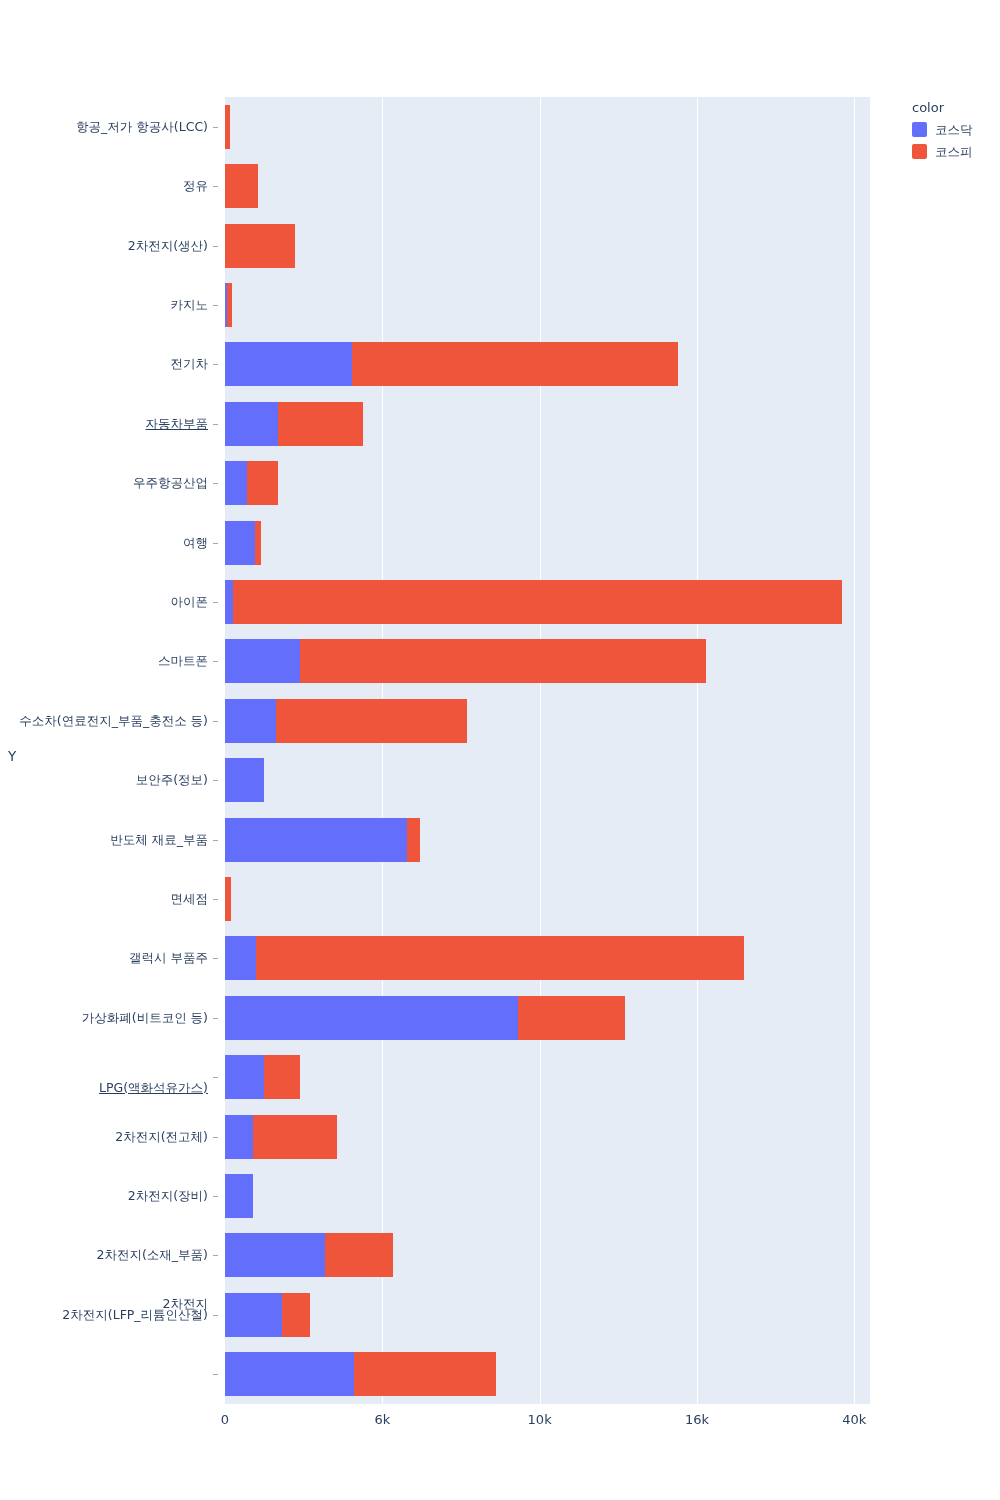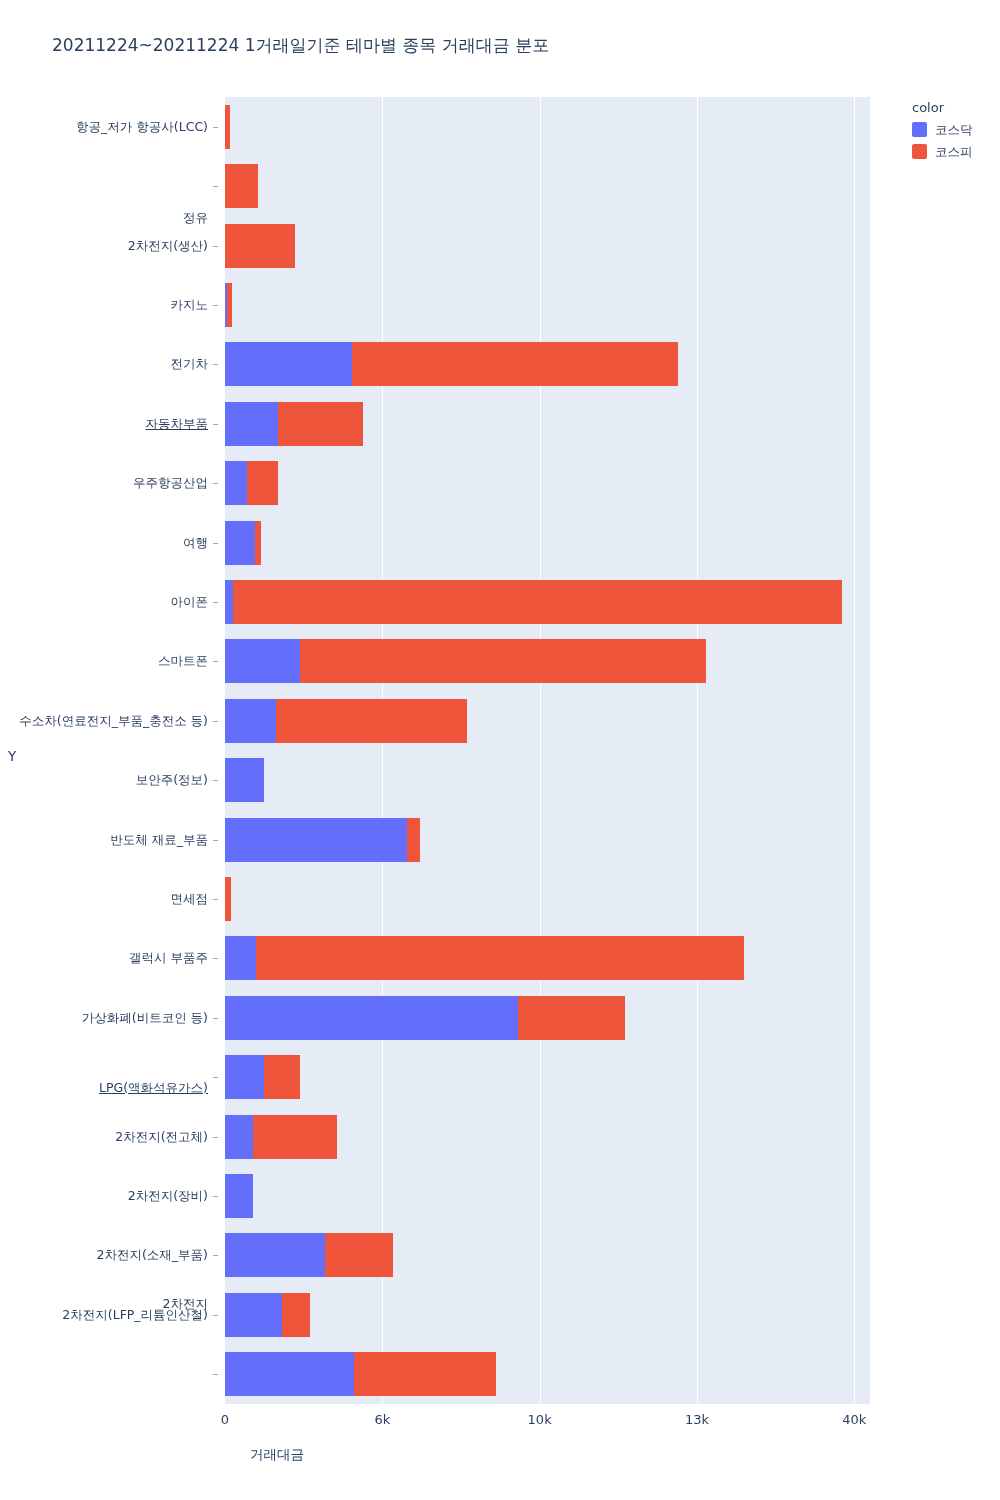--- a/index.html
+++ b/index.html
@@ -55,21 +55,20 @@
   .legend-title{font-size:13px;color:#2a3f5f;margin-bottom:7px;}
   .legend-item{display:flex;align-items:flex-start;margin-bottom:5px;font-family:Liberation Mono, monospace;}
   .swatch{width:15px;height:15px;border-radius:2px;margin-right:8px;flex:0 0 auto;}
   .legend-label{font-size:12.5px;color:#2a3f5f;white-space:nowrap;}
 </style>
 </head>
 <body>
 
 <div id="chart-root">
 
-  <div class="title">20211224~20211224 1거래일기준 테마별 종목 거래대금 분포</div>
 
   <div class="ytitle">Y</div>
 
   <div class="plot">
     <div id="gridlines">
         <div class="gridline" style="left: 157.317px;"></div>
         <div class="gridline" style="left: 314.634px;"></div>
         <div class="gridline" style="left: 471.951px;"></div>
         <div class="gridline" style="left: 629.268px;"></div>
       </div>
@@ -155,21 +154,21 @@
         <div class="row" style="top: 1255.3px; width: 645px;">
           <div class="seg kosdaq" style="left: 0px; width: 129px;"></div>
           <div class="seg kospi" style="left: 129px; width: 141.585px;"></div>
         </div>
       </div>
   </div>
 
   <div class="ylabels" id="ylabels">
       <div class="ytick" style="top: 21.7045px;">항공_저가 항공사(LCC)</div>
       <div class="ytickmark" style="left: 213px; top: 29.7045px;"></div>
-      <div class="ytick" style="top: 81.1136px; margin-top: 32px;">정유</div>
+      <div class="ytick" style="top: 81.1136px;">정유</div>
       <div class="ytickmark" style="left: 213px; top: 89.1136px;"></div>
       <div class="ytick" style="top: 140.523px;">2차전지(생산)</div>
       <div class="ytickmark" style="left: 213px; top: 148.523px;"></div>
       <div class="ytick" style="top: 199.932px;">카지노</div>
       <div class="ytickmark" style="left: 213px; top: 207.932px;"></div>
       <div class="ytick" style="top: 259.341px;">전기차</div>
       <div class="ytickmark" style="left: 213px; top: 267.341px;"></div>
       <div class="ytick" style="top: 318.75px; text-decoration: underline;">자동차부품</div>
       <div class="ytickmark" style="left: 213px; top: 326.75px;"></div>
       <div class="ytick" style="top: 378.159px;">우주항공산업</div>
@@ -202,27 +201,24 @@
       <div class="ytickmark" style="left: 213px; top: 1158.48px;"></div>
       <div class="ytick" style="top: 1209.89px;">2차전지(LFP_리튬인산철)</div>
       <div class="ytickmark" style="left: 213px; top: 1217.89px;"></div>
       <div class="ytick" style="top: 1199px;">2차전지</div>
       <div class="ytickmark" style="left: 213px; top: 1277.3px;"></div>
     </div>
   <div class="xlabels" id="xlabels">
       <div class="xtick" style="left: 225px;">0</div>
       <div class="xtick" style="left: 382.317px;">6k</div>
       <div class="xtick" style="left: 539.634px;">10k</div>
-      <div class="xtick" style="left: 696.951px;">13k</div>
+      <div class="xtick" style="left: 696.951px;">16k</div>
       <div class="xtick" style="left: 854.268px;">40k</div>
     </div>
 
-  <div class="xtitle">
-    <span>거래대금</span>
-  </div>
 
   <div class="legend">
     <div class="legend-title">color</div>
     <div id="legend-items">
         <div class="legend-item">
           <div class="swatch" style="background: rgb(99, 110, 250);"></div>
           <div class="legend-label">코스닥</div>
         </div>
         <div class="legend-item">
           <div class="swatch" style="background: rgb(239, 85, 59);"></div>

